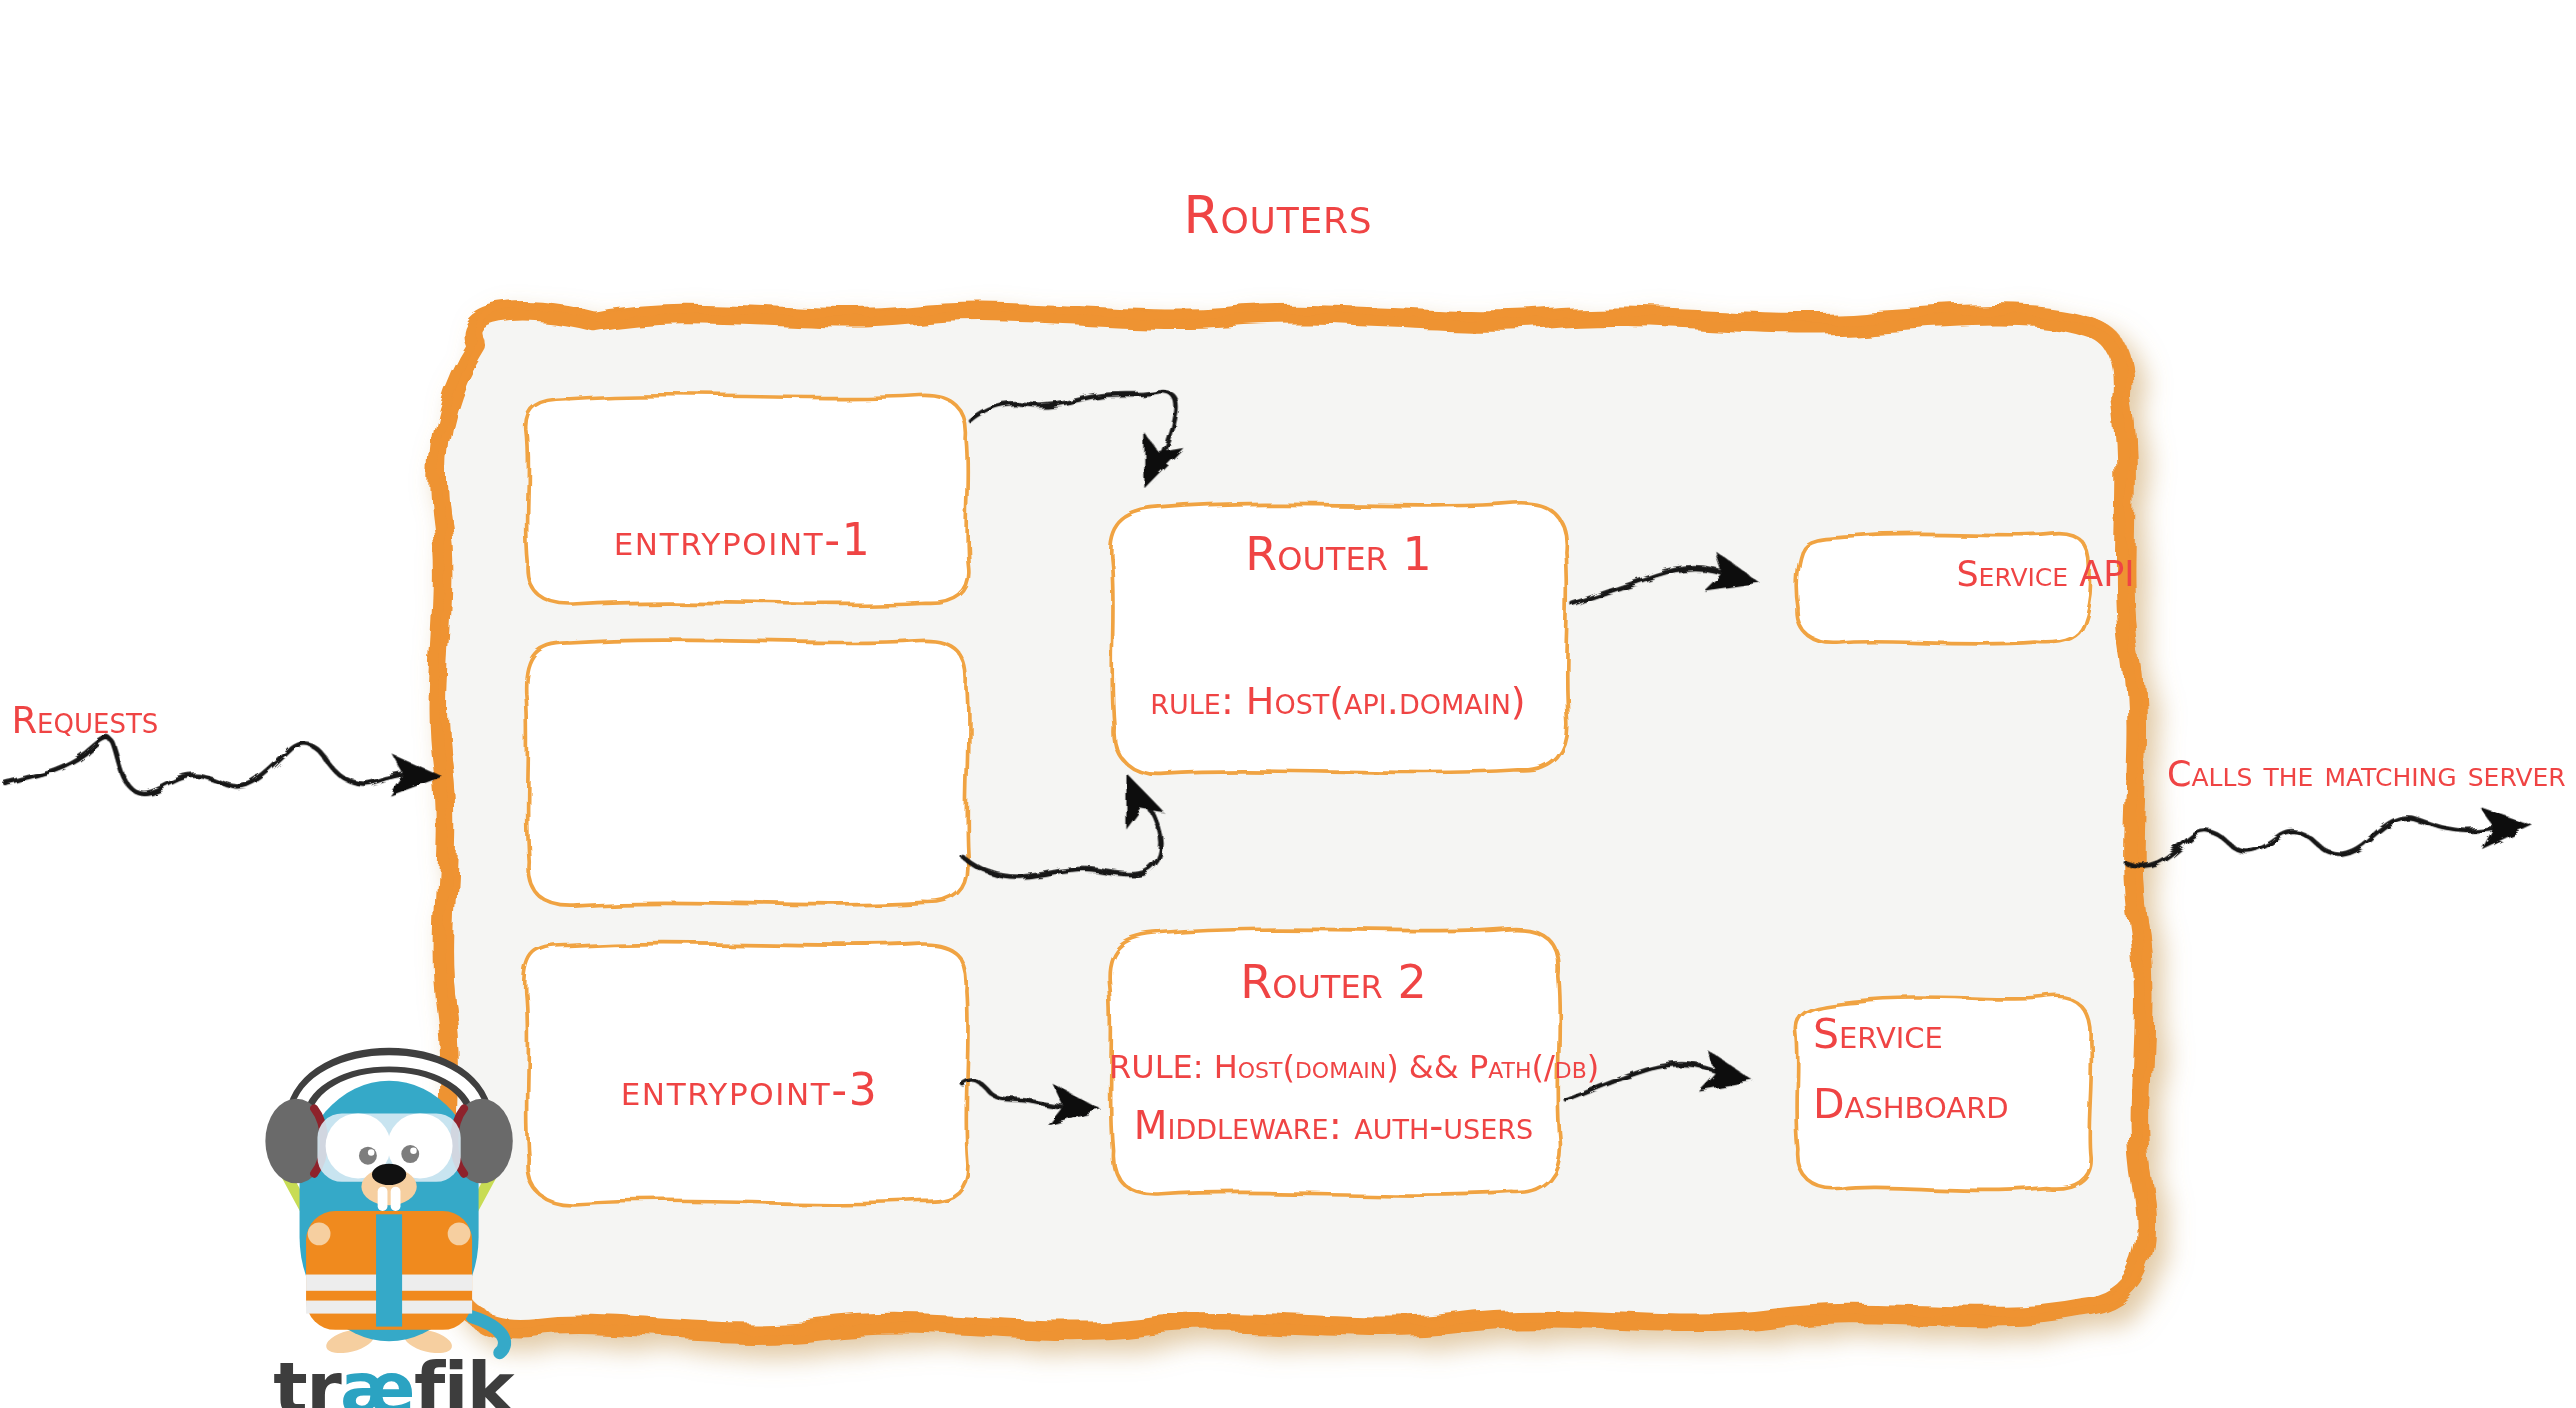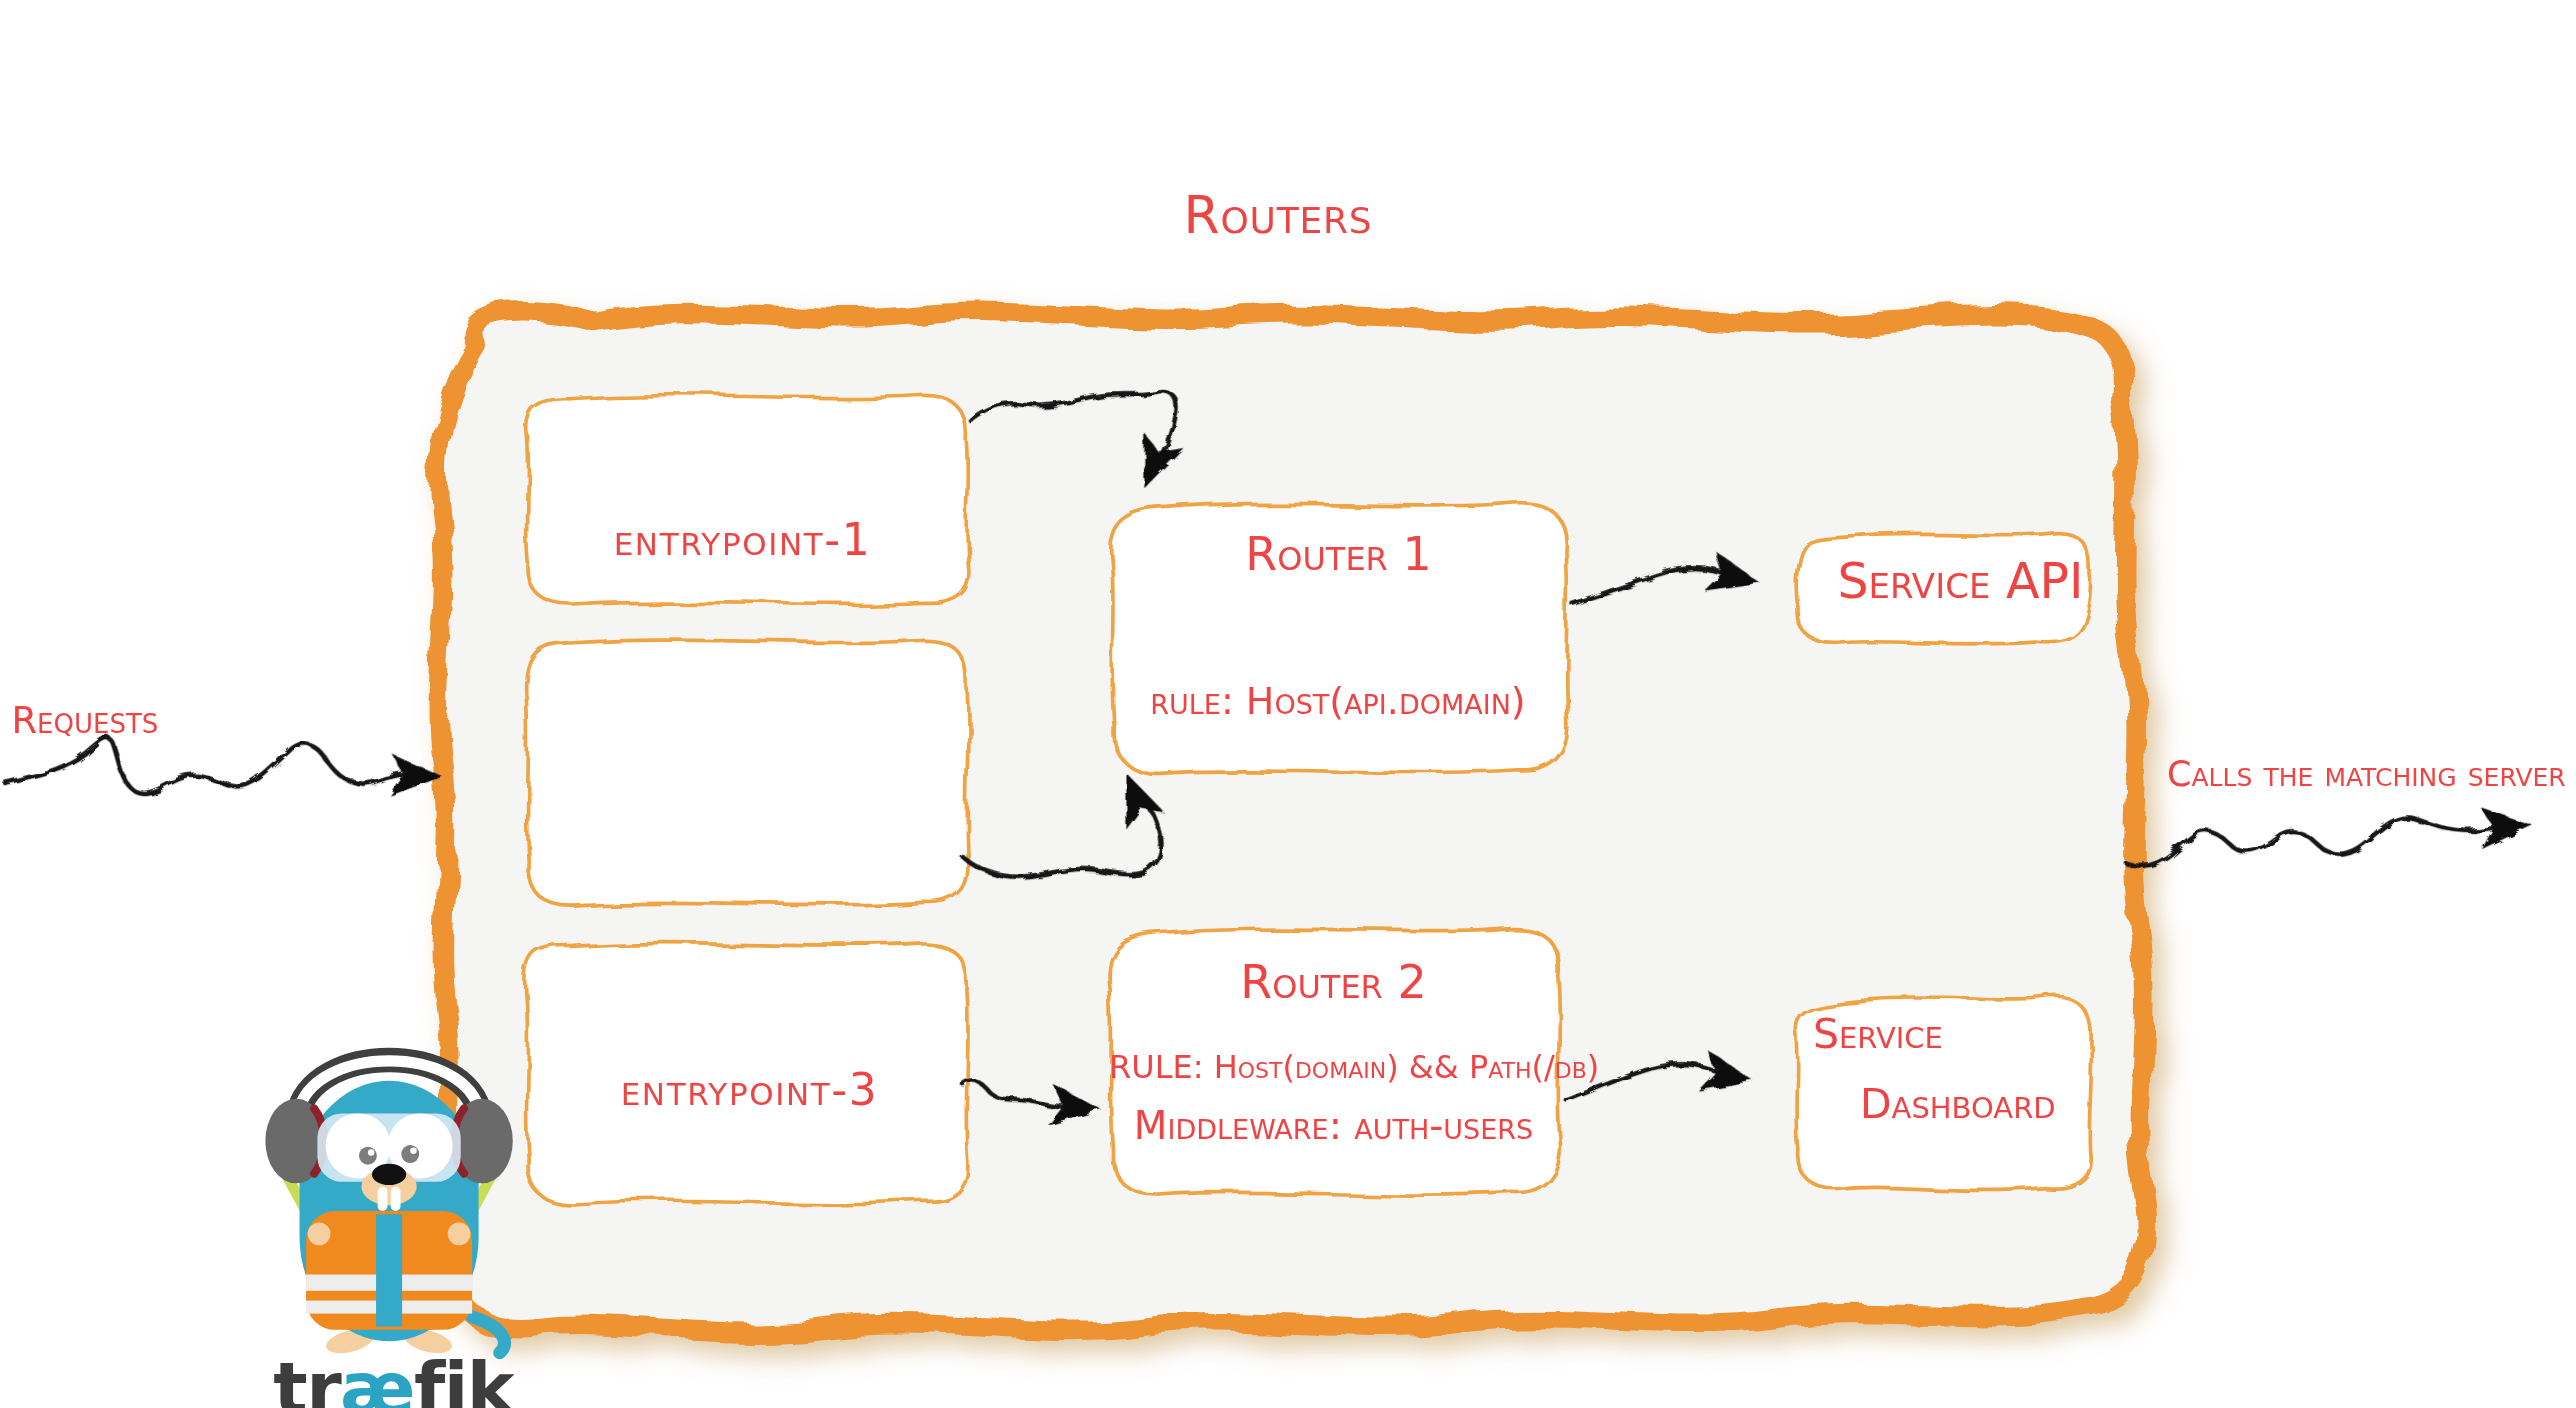--- a/index.html
+++ b/index.html
@@ -21,23 +21,23 @@
   }
   .title        {left:1156px;top:186px;width:244px;font-size:52px;letter-spacing:0.8px;}
   .ep1-label    {left:539px; top:515px; width:407px;font-size:44px;letter-spacing:1.6px;}
   .ep2-label    {left:539px; top:789px; width:407px;font-size:44px;letter-spacing:1.6px;}
   .ep3-label    {left:546px; top:1065px;width:407px;font-size:44px;letter-spacing:1.6px;}
   .r1-name      {left:1135px;top:529px; width:407px;font-size:46px;}
   .r1-rule      {left:1118px;top:680px; width:440px;font-size:38px;}
   .r2-name      {left:1130px;top:957px;width:407px;font-size:46px;}
   .r2-rule      {left:1109px;top:1050px;width:449px;font-size:32px;}
   .r2-mw        {left:1117px;top:1104px;width:433px;font-size:39px;}
-  .api-label    {left:1818px;top:555px; width:285px;font-size:49px;}
+  .api-label    {left:1903px;top:555px; width:285px;font-size:35px;}
   .dash-line1   {left:1813px;top:1012px;font-size:41px;text-align:center;}
-  .dash-line2   {left:1813px;top:1082px;font-size:41px;text-align:left;margin-left:47px;}
+  .dash-line2   {left:1813px;top:1082px;font-size:41px;text-align:left;}
   .req-label    {left:11.4px;  top:672px; font-size:37px;text-align:left;margin-top:28px;}
   .calls-label  {left:2167px;top:755px; font-size:35px;text-align:left;}
   .wordmark{
     position:absolute;left:244px;top:1328px;width:269px;
     font-size:72px;font-weight:bold;letter-spacing:-1.6px;
     font-variant:normal;text-align:right;color:#3D3D3D;line-height:1;margin-top:24px;
   }
   .wordmark .ae{color:#2BA3C2;}
 </style>
 </head>

